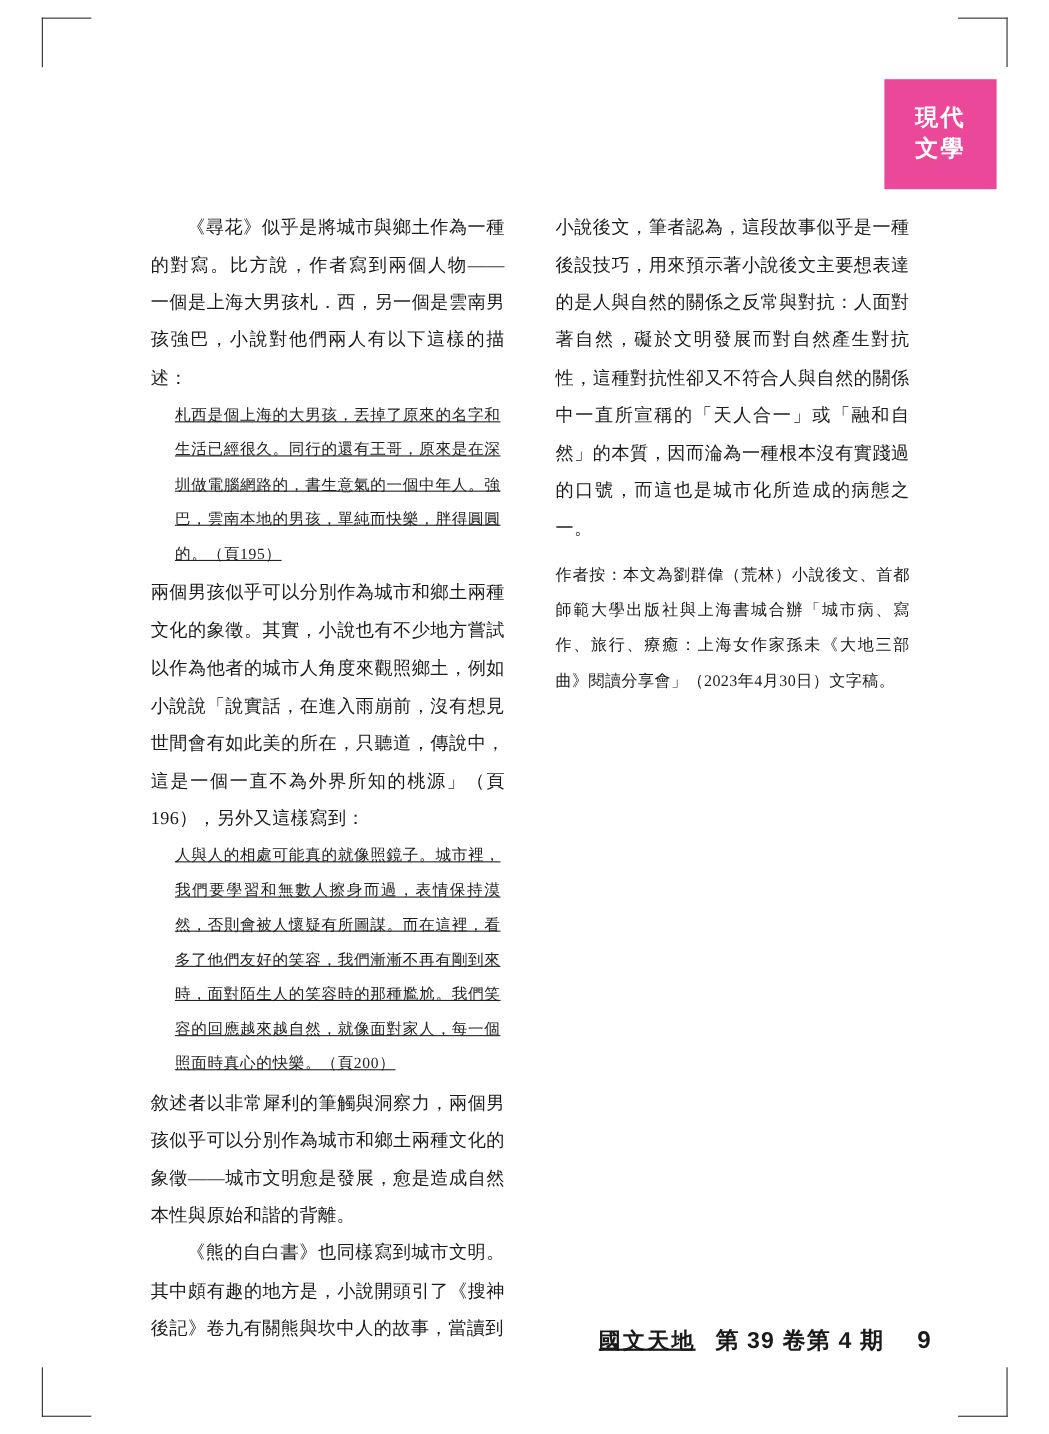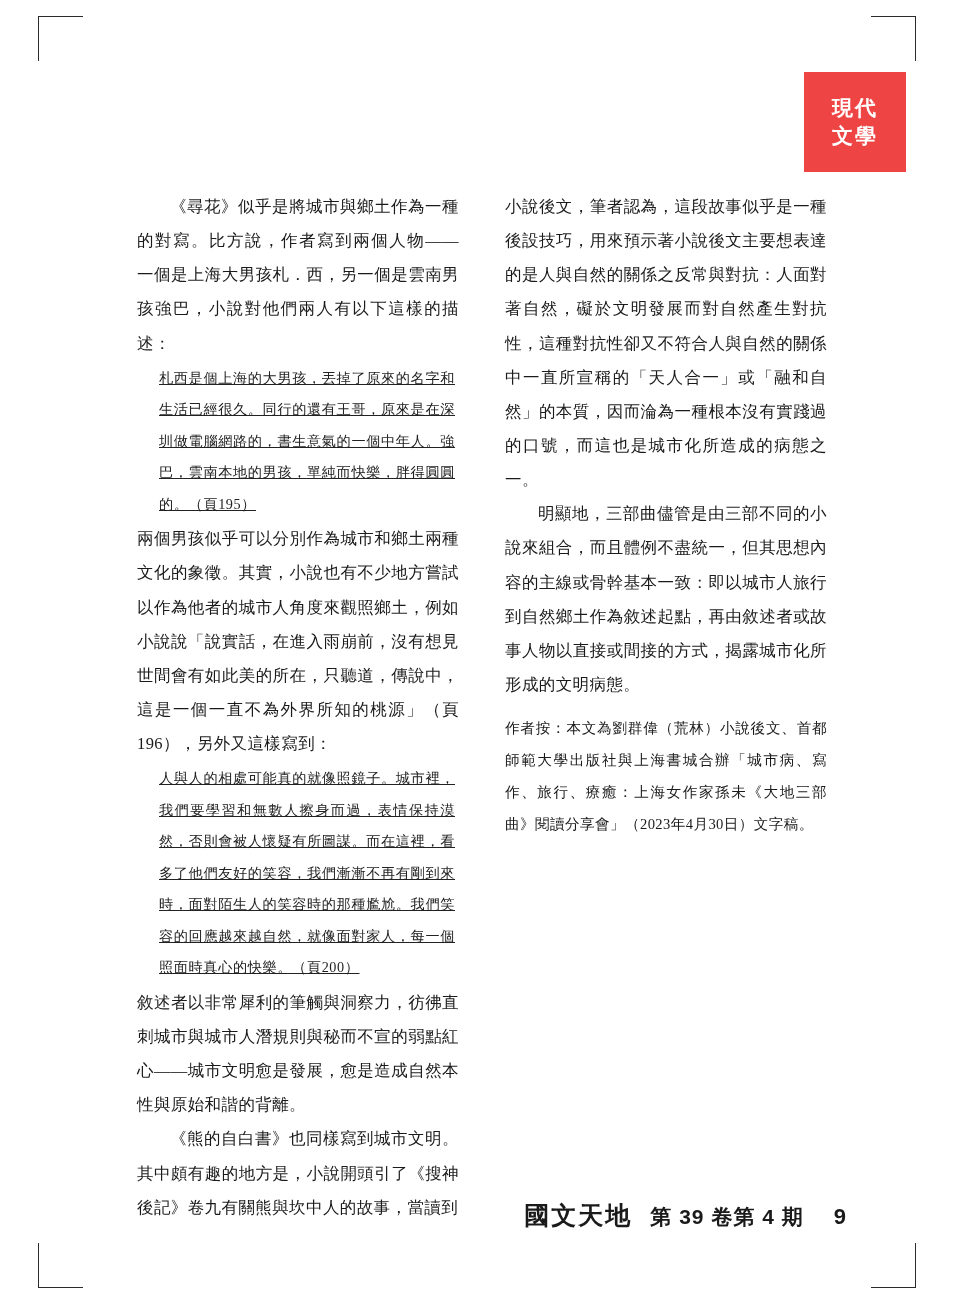--- a/index.html
+++ b/index.html
@@ -33,21 +33,21 @@
   .crop.bl { left: 38px;  bottom: 16px; border-left-width: 1.2px; border-bottom-width: 1.2px; }
   .crop.br { right: 38px; bottom: 16px; border-right-width: 1.2px; border-bottom-width: 1.2px; }
 
   
   .section-tab {
     position: absolute;
     right: 48px;
     top: 72px;
     width: 102px;
     height: 100px;
-    background: #ef4444;
+    background: #ec4899;
     color: #ffffff;
     display: flex;
     flex-direction: column;
     align-items: center;
     justify-content: center;
     font-family: "Liberation Sans", sans-serif;
     font-weight: bold;
     font-size: 21px;
     letter-spacing: 2px;
     line-height: 1.35;
@@ -99,23 +99,24 @@
   .footer {
     position: absolute;
     right: 108px;
     bottom: 72px;
     display: flex;
     align-items: baseline;
     gap: 18px;
     font-family: "Liberation Sans", sans-serif;
   }
   .footer .journal {
-    font-size: 25px;
+    font-size: 20px;
     font-weight: bold;
     letter-spacing: 2px;
+    text-decoration: underline;
   }
   .footer .issue {
     font-size: 21px;
     font-weight: bold;
     letter-spacing: 1px;
     text-align: right;
   }
   .footer .pageno {
     font-size: 22px;
     font-weight: bold;
@@ -137,27 +138,26 @@
     <span>文學</span>
   </div>
 
   <div class="columns">
 
     <div class="col">
       <p class="indent">《尋花》似乎是將城市與鄉土作為一種的對寫。比方說，作者寫到兩個人物—— 一個是上海大男孩札．西，另一個是雲南男孩強巴，小說對他們兩人有以下這樣的描述：</p>
       <p class="quote">札西是個上海的大男孩，丟掉了原來的名字和生活已經很久。同行的還有王哥，原來是在深圳做電腦網路的，書生意氣的一個中年人。強巴，雲南本地的男孩，單純而快樂，胖得圓圓的。（頁195）</p>
       <p>兩個男孩似乎可以分別作為城市和鄉土兩種文化的象徵。其實，小說也有不少地方嘗試以作為他者的城市人角度來觀照鄉土，例如小說說「說實話，在進入雨崩前，沒有想見世間會有如此美的所在，只聽道，傳說中，這是一個一直不為外界所知的桃源」（頁196），另外又這樣寫到：</p>
       <p class="quote">人與人的相處可能真的就像照鏡子。城市裡，我們要學習和無數人擦身而過，表情保持漠然，否則會被人懷疑有所圖謀。而在這裡，看多了他們友好的笑容，我們漸漸不再有剛到來時，面對陌生人的笑容時的那種尷尬。我們笑容的回應越來越自然，就像面對家人，每一個照面時真心的快樂。（頁200）</p>
-      <p>敘述者以非常犀利的筆觸與洞察力，彷彿直刺城市與城市人潛規則與秘而不宣的弱點紅心——城市文明愈是發展，愈是造成自然本性與原始和諧的背離。</p>
+      <p>敘述者以非常犀利的筆觸與洞察力，兩個男孩似乎可以分別作為城市和鄉土兩種文化的象徵——城市文明愈是發展，愈是造成自然本性與原始和諧的背離。</p>
       <p class="indent">《熊的自白書》也同樣寫到城市文明。其中頗有趣的地方是，小說開頭引了《搜神後記》卷九有關熊與坎中人的故事，當讀到</p>
     </div>
 
     <div class="col">
       <p>小說後文，筆者認為，這段故事似乎是一種後設技巧，用來預示著小說後文主要想表達的是人與自然的關係之反常與對抗：人面對著自然，礙於文明發展而對自然產生對抗性，這種對抗性卻又不符合人與自然的關係中一直所宣稱的「天人合一」或「融和自然」的本質，因而淪為一種根本沒有實踐過的口號，而這也是城市化所造成的病態之一。</p>
-      <p class="indent">明顯地，三部曲儘管是由三部不同的小說來組合，而且體例不盡統一，但其思想內容的主線或骨幹基本一致：即以城市人旅行到自然鄉土作為敘述起點，再由敘述者或故事人物以直接或間接的方式，揭露城市化所形成的文明病態。</p>
       <p class="note">作者按：本文為劉群偉（荒林）小說後文、首都師範大學出版社與上海書城合辦「城市病、寫作、旅行、療癒：上海女作家孫未《大地三部曲》閱讀分享會」（2023年4月30日）文字稿。</p>
     </div>
 
   </div>
 
   <div class="footer">
     <span class="journal">國文天地</span>
     <span class="issue">第 39 卷第 4 期</span>
     <span class="pageno">9</span>
   </div>

